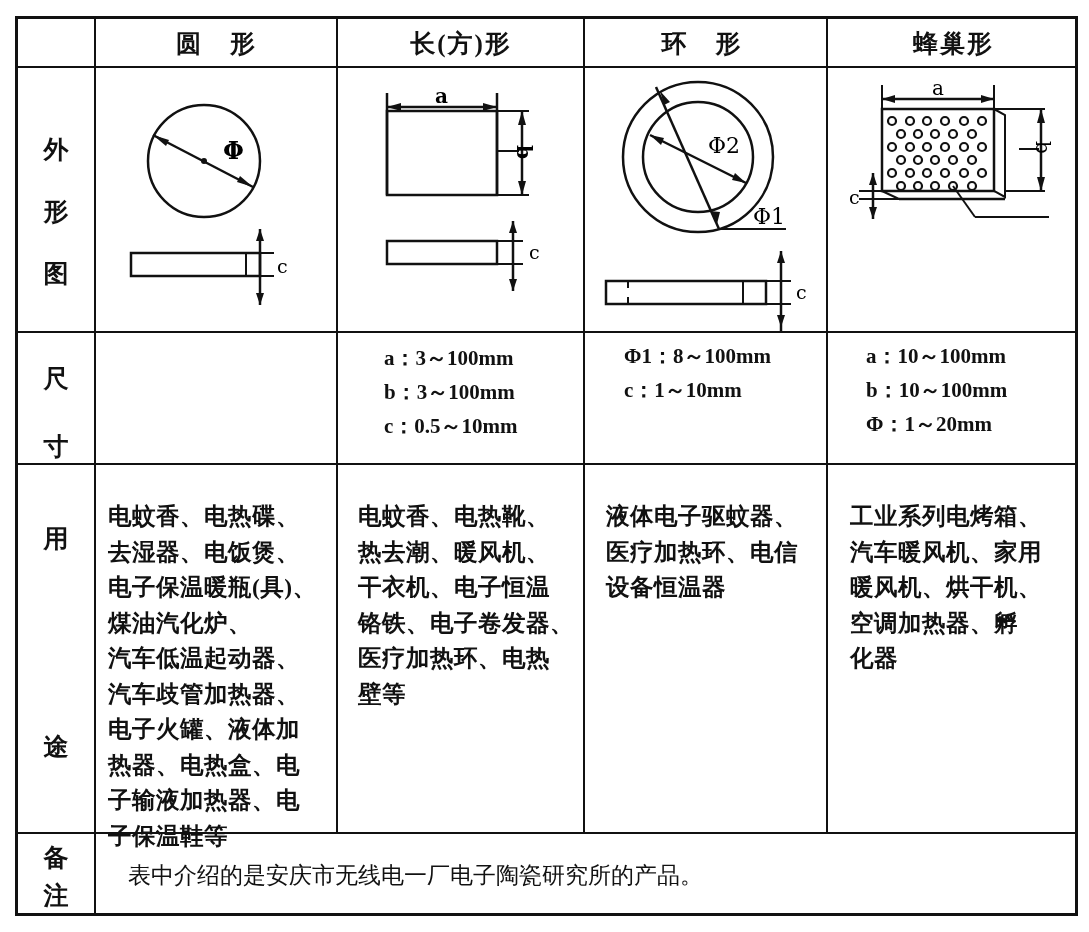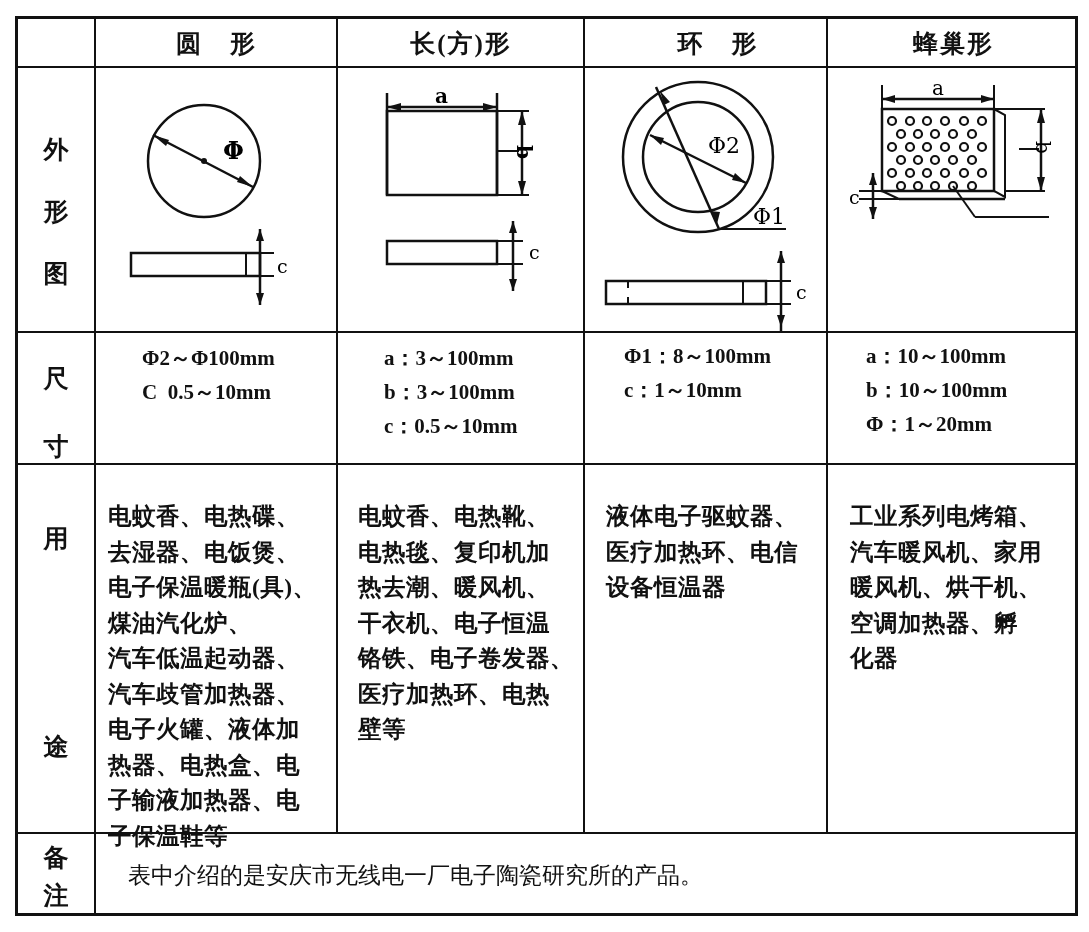--- a/index.html
+++ b/index.html
@@ -31,21 +31,21 @@
   <div class="hline" style="top:444px"></div>
   <div class="hline" style="top:813px"></div>
 
   <div class="vline" style="left:76px; top:0; height:897px"></div>
   <div class="vline" style="left:318px; top:0; height:813px"></div>
   <div class="vline" style="left:565px; top:0; height:813px"></div>
   <div class="vline" style="left:808px; top:0; height:813px"></div>
 
   <div class="cell hdr" style="left:79px; top:8px; width:239px;">圆　形</div>
   <div class="cell hdr" style="left:321px; top:8px; width:244px;">长(方)形</div>
-  <div class="cell hdr" style="left:568px; top:8px; width:264px;">环　形</div>
+  <div class="cell hdr" style="left:552px; top:8px; width:264px;">环　形</div>
   <div class="cell hdr" style="left:811px; top:8px; width:249px;">蜂巢形</div>
 
   <div class="cell rowlabel" style="left:0; top:100px; width:76px; line-height:62px;">
     <span>外</span>
     <span>形</span>
     <span>图</span>
   </div>
   <div class="cell rowlabel" style="left:0; top:326px; width:76px; line-height:68px;">
     <span>尺</span>
     <span>寸</span>
@@ -180,24 +180,20 @@
     <line x1="124" y1="117" x2="146" y2="148" stroke="#111" stroke-width="2"></line>
     <line x1="146" y1="148" x2="220" y2="148" stroke="#111" stroke-width="2"></line>
     <line x1="30" y1="122" x2="53" y2="122" stroke="#111" stroke-width="2"></line>
     <line x1="30" y1="130" x2="70" y2="130" stroke="#111" stroke-width="2"></line>
     <line x1="44" y1="104" x2="44" y2="150" stroke="#111" stroke-width="2.5"></line>
     <polygon points="44,104 40,116 48,116" fill="#111"></polygon>
     <polygon points="44,150 40,138 48,138" fill="#111"></polygon>
     <text x="20" y="135" font-size="19">c</text>
   </svg>
 
-  <div class="cell dims" style="left:124px; top:322px;">
-    <div>Φ2～Φ100mm</div>
-    <div>C  0.5～10mm</div>
-  </div>
   <div class="cell dims" style="left:366px; top:322px;">
     <div>a：3～100mm</div>
     <div>b：3～100mm</div>
     <div>c：0.5～10mm</div>
   </div>
   <div class="cell dims" style="left:606px; top:320px;">
     <div>Φ1：8～100mm</div>
     <div>c：1～10mm</div>
   </div>
   <div class="cell dims" style="left:848px; top:320px;">
@@ -213,21 +209,20 @@
     <div>煤油汽化炉、</div>
     <div>汽车低温起动器、</div>
     <div>汽车歧管加热器、</div>
     <div>电子火罐、液体加</div>
     <div>热器、电热盒、电</div>
     <div>子输液加热器、电</div>
     <div>子保温鞋等</div>
   </div>
   <div class="cell uses" style="left:340px; top:456px;">
     <div>电蚊香、电热靴、</div>
-    <div>电热毯、复印机加</div>
     <div>热去潮、暖风机、</div>
     <div>干衣机、电子恒温</div>
     <div>铬铁、电子卷发器、</div>
     <div>医疗加热环、电热</div>
     <div>壁等</div>
   </div>
   <div class="cell uses" style="left:588px; top:456px;">
     <div>液体电子驱蚊器、</div>
     <div>医疗加热环、电信</div>
     <div>设备恒温器</div>

